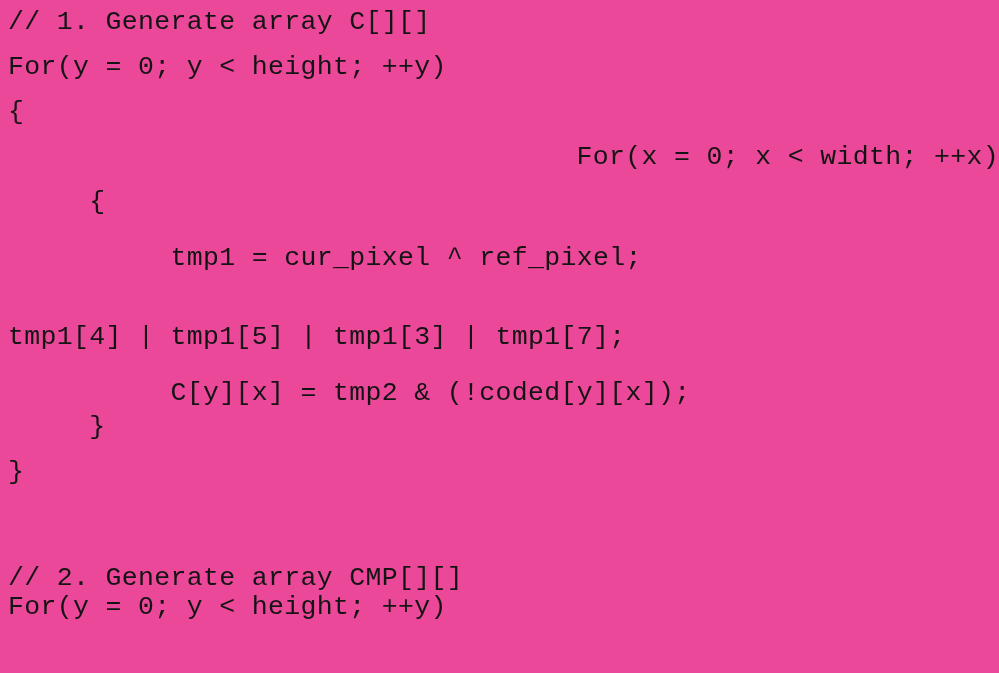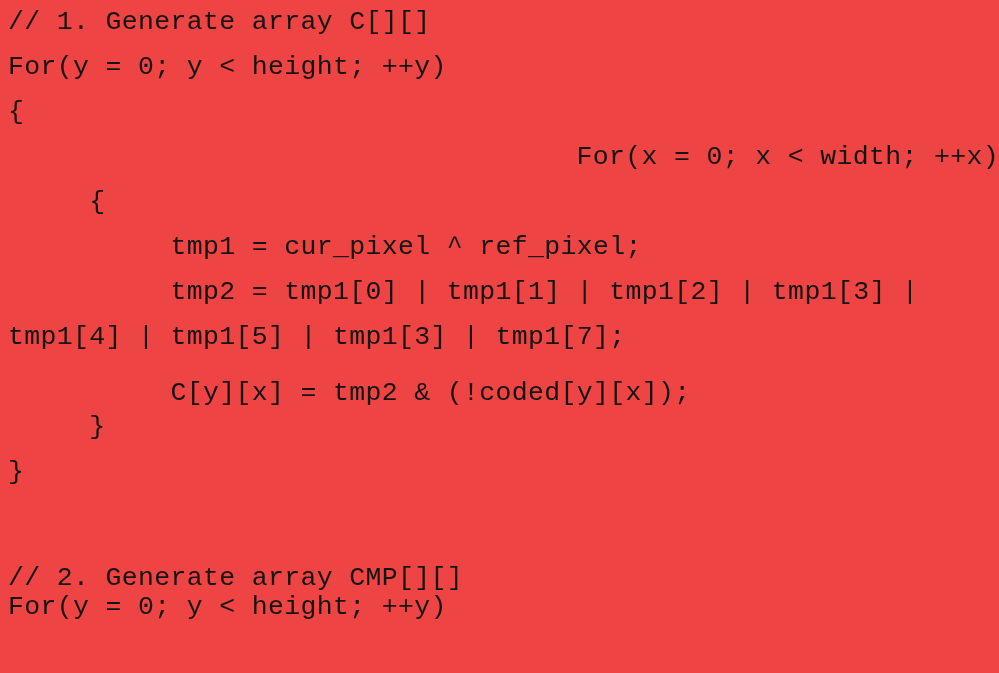--- a/index.html
+++ b/index.html
@@ -11,21 +11,21 @@
   body {
     width: 999px;
     height: 673px;
     overflow: hidden;
     font-family: "Liberation Mono", "DejaVu Sans Mono", monospace;
   }
   #code-listing {
     position: relative;
     width: 999px;
     height: 673px;
-    background: #ef4444;
+    background: #ec4899;
     box-sizing: border-box;
     padding: 0;
   }
   .code-line {
     position: absolute;
     left: 0;
     width: 999px;
     height: 45px;
     line-height: 45px;
     font-size: 26.5px;
@@ -49,23 +49,22 @@
   <div class="code-line" style="top:0px;">// 1. Generate array C[][]</div>
 
   <div class="code-line" style="top:45px;">For(y = 0; y &lt; height; ++y)</div>
 
   <div class="code-line" style="top:90px;">{</div>
 
   <div class="code-line" style="top:135px;text-align:right;">     For(x = 0; x &lt; width; ++x)</div>
 
   <div class="code-line" style="top:180px;">     {</div>
 
-  <div class="code-line" style="top:225px;">          tmp1 = cur_pixel ^ ref_pixel;</div>
+  <div class="code-line" style="top:236px;">          tmp1 = cur_pixel ^ ref_pixel;</div>
 
-  <div class="code-line" style="top:270px;">          tmp2 = tmp1[0] | tmp1[1] | tmp1[2] | tmp1[3] |</div>
 
   <div class="code-line" style="top:315px;">tmp1[4] | tmp1[5] | tmp1[3] | tmp1[7];</div>
 
   <div class="code-line" style="top:371px;">          C[y][x] = tmp2 &amp; (!coded[y][x]);</div>
 
   <div class="code-line" style="top:405px;">     }</div>
 
   <div class="code-line" style="top:450px;">}</div>
 
   <div class="code-line blank" style="top:495px;"></div>

